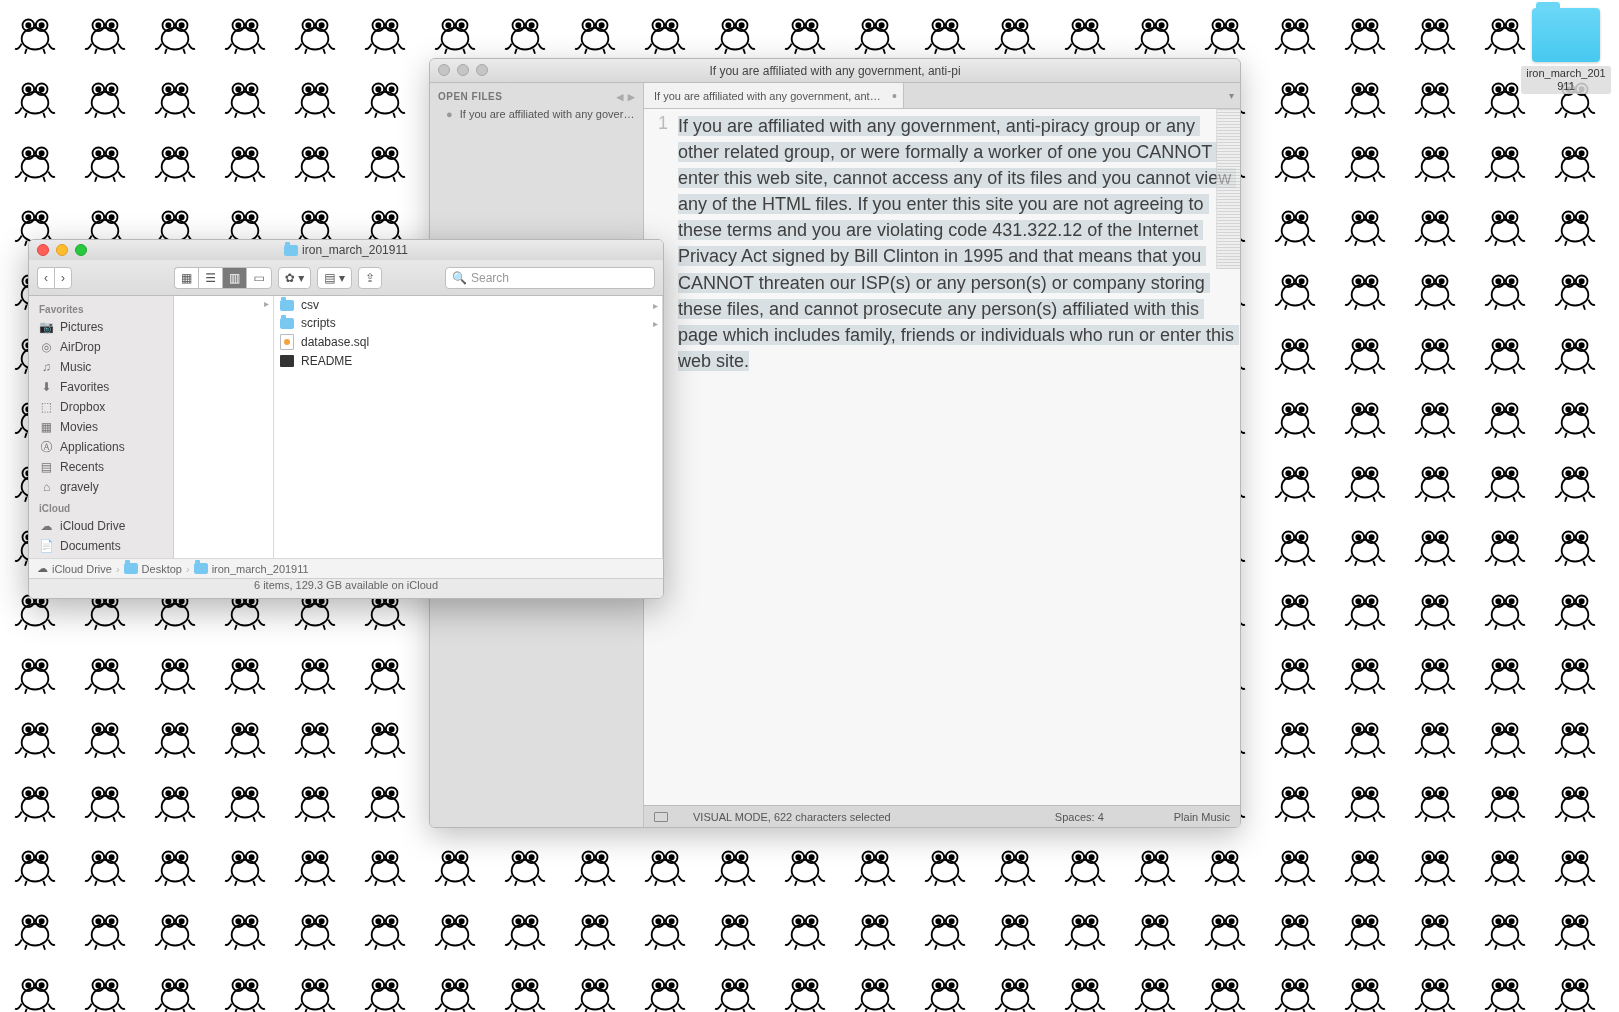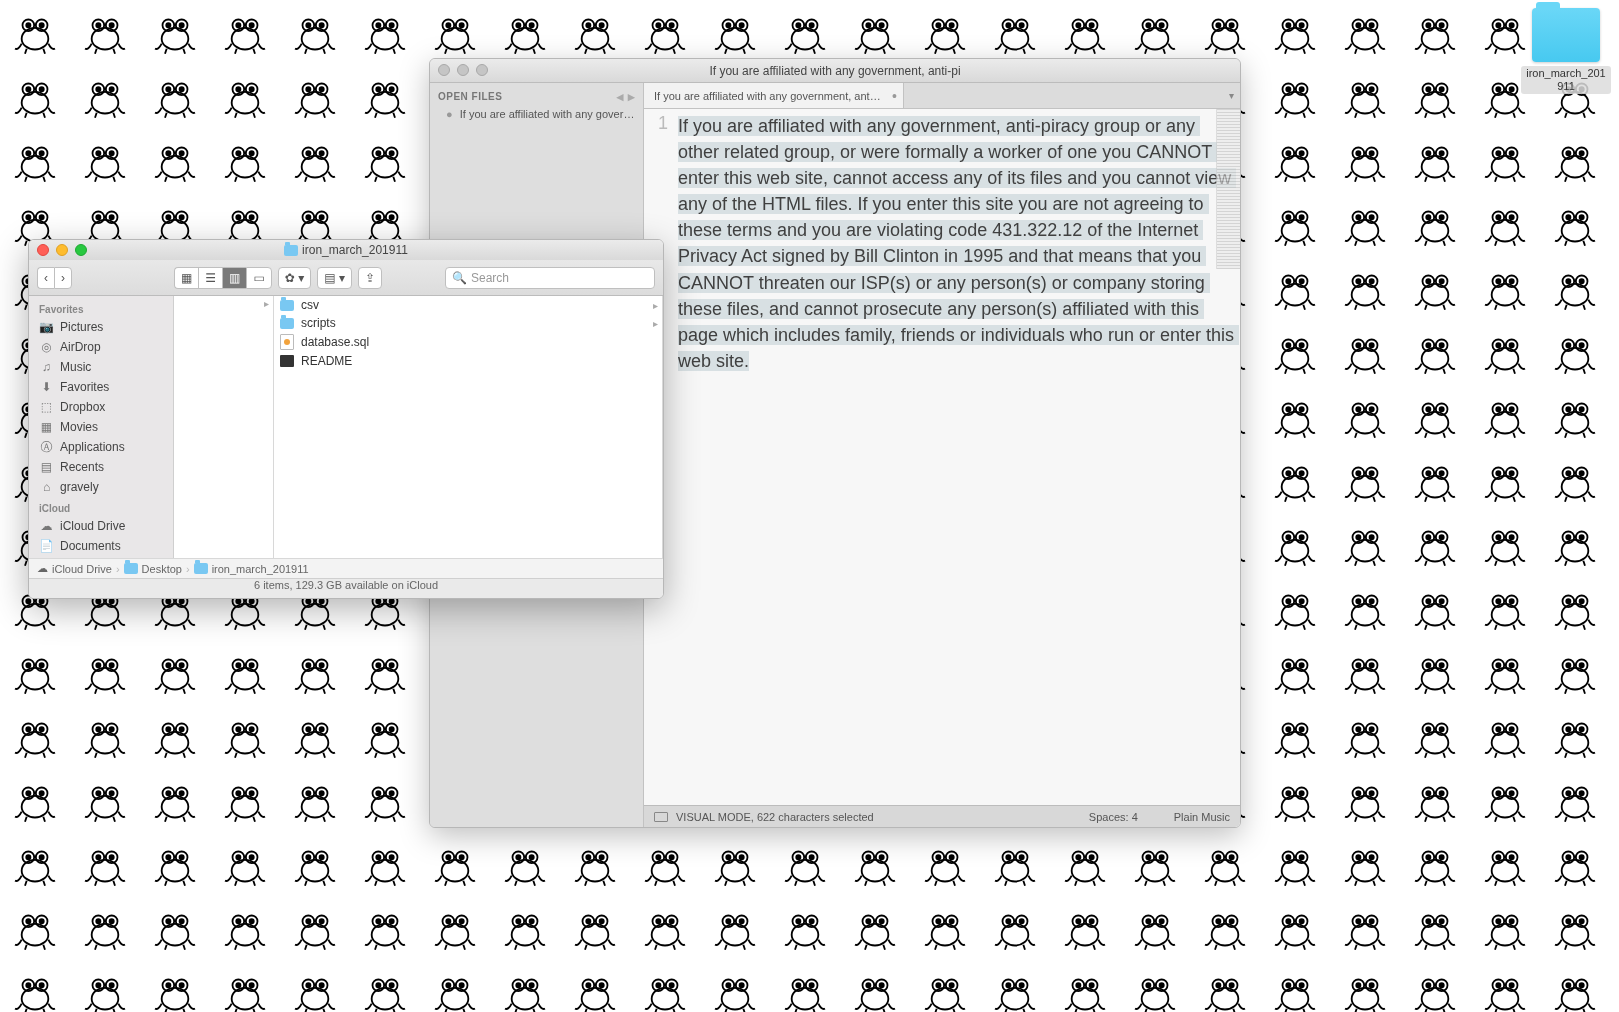--- a/index.html
+++ b/index.html
@@ -32,21 +32,21 @@
     .editor-tabs { height: 26px; background: #dcdcdc; border-bottom: 1px solid #c2c2c2; display: flex; align-items: center; }
     .editor-tab { height: 100%; background: #f2f2f2; border-right: 1px solid #c2c2c2; padding: 0 20px 0 10px; font-size: 11px; color: #555; display: flex; align-items: center; gap: 6px; position: relative; max-width: 260px; }
     .editor-tab .tab-text { white-space: nowrap; overflow: hidden; text-overflow: ellipsis; }
     .editor-tab .close-dot { position:absolute; right:6px; color:#999; font-size:14px; }
     .tab-dropdown { margin-left:auto; margin-right:6px; color:#888; font-size:10px; }
     .editor-content { flex: 1; display: flex; background: #f7f7f7; font-family: Menlo, Monaco, "Courier New", monospace; min-height: 0; position: relative; }
     .gutter { width: 32px; text-align: right; color: #bbb; font-size: 18px; padding: 4px 8px 0 0; user-select: none; }
     .text-area { flex: 1; padding: 4px 6px 0 2px; font-size: 18px; line-height: 1.45; color: #404040; white-space: pre-wrap; word-break: break-word; }
     .text-area .sel { background: #d8e0e3; }
     .minimap { position:absolute; top:0; right:0; width:24px; height:160px; background: repeating-linear-gradient(#bcbcbc,#bcbcbc 1px,#e8e8e8 1px,#e8e8e8 3px); opacity:.6; border-left:1px solid #ccc; }
-    .editor-statusbar { height: 22px; background: #d8d8d8; border-top: 1px solid #bcbcbc; display: flex; align-items: center; font-size: 11px; color: #555; padding: 0 10px; gap: 8px; justify-content: center; }
+    .editor-statusbar { height: 22px; background: #d8d8d8; border-top: 1px solid #bcbcbc; display: flex; align-items: center; font-size: 11px; color: #555; padding: 0 10px; gap: 25px; justify-content: center; }
     .editor-statusbar .flexspacer { flex:1; }
     .editor-statusbar .box-icon { width:14px; height:10px; border:1.5px solid #888; border-radius:1px; display:inline-block; }
     
     
     .finder-window { position: absolute; left: 28px; top: 239px; width: 636px; height: 360px; background: #fff; border: 1px solid #b7b7b7; border-radius: 6px; box-shadow: 0 10px 35px rgba(0,0,0,.3); display: flex; flex-direction: column; overflow: hidden; z-index: 10; }
     .finder-titlebar { height: 20px; background: linear-gradient(#ebebeb,#d9d9d9); display: flex; align-items: center; position: relative; }
     .finder-titlebar .traffic-lights { top:4px; left:8px; }
     .finder-titlebar .tl.close { background:#ff5f57; border-color:#e24640;}
     .finder-titlebar .tl.min { background:#febc2e; border-color:#dfa023;}
     .finder-titlebar .tl.max { background:#28c840; border-color:#1fa933;}

